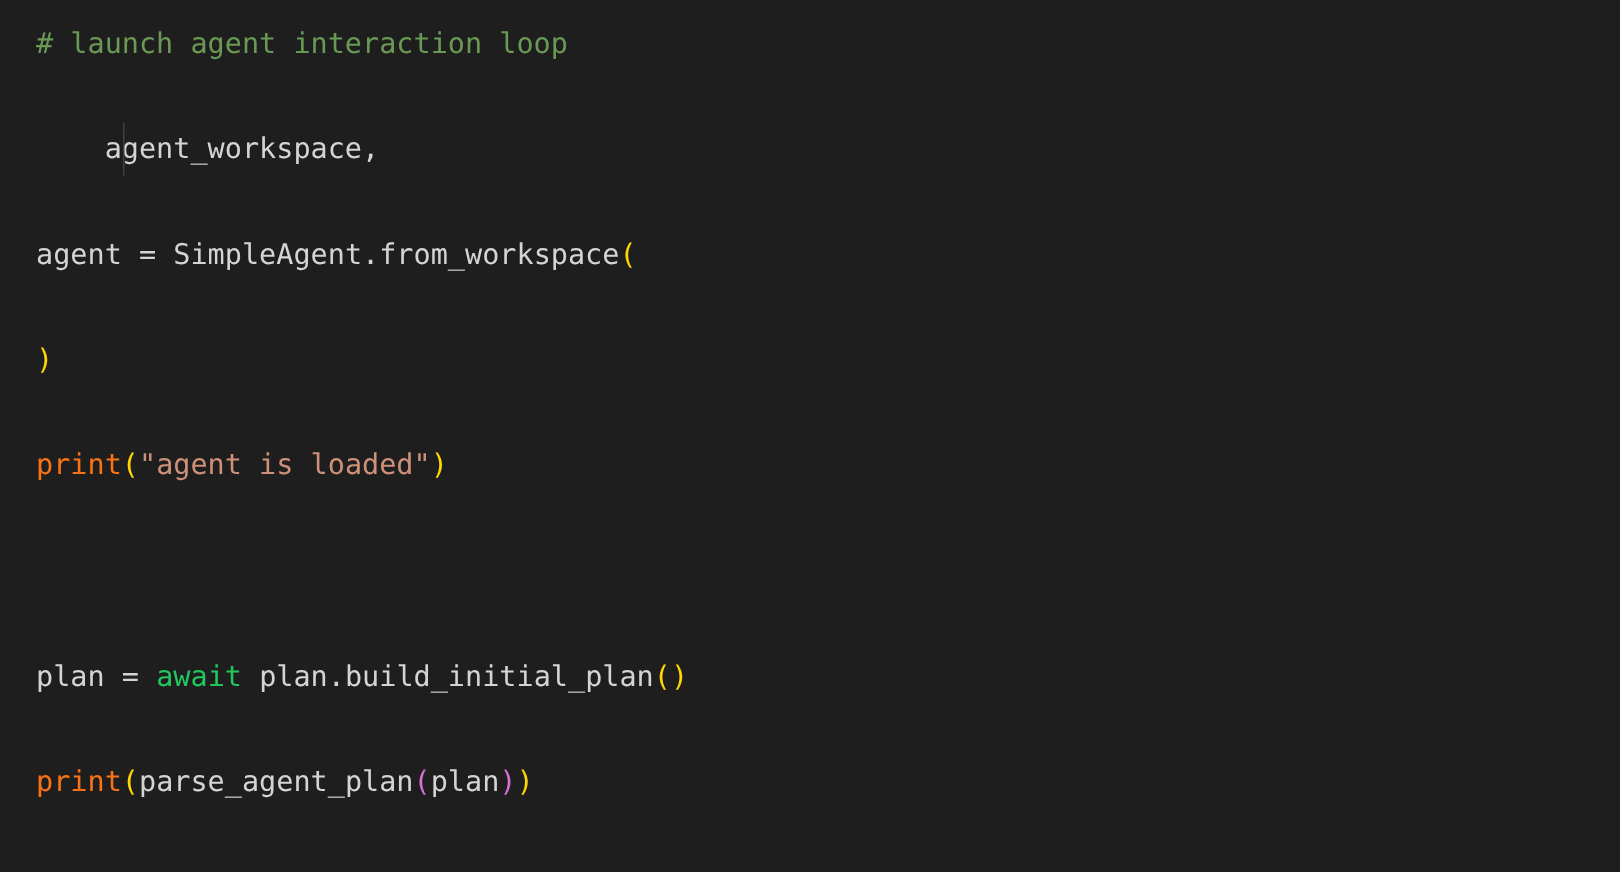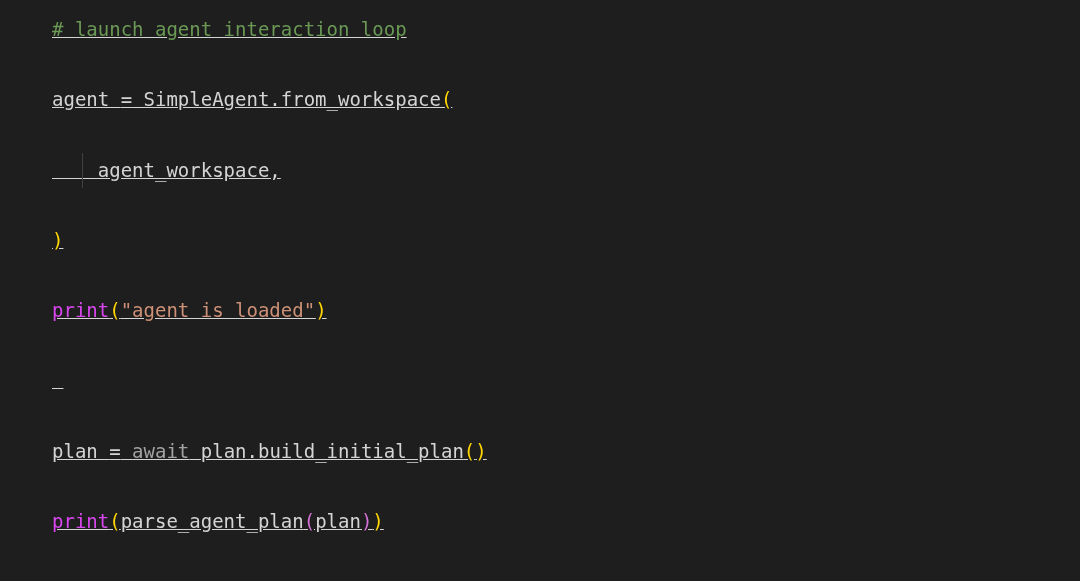--- a/index.html
+++ b/index.html
@@ -16,46 +16,45 @@
       position: relative;
     }
     pre.code {
       white-space: pre;
       margin: 0;
       padding: 0;
     }
     .line {
       display: block;
       position: relative;
-      padding-left: 52px;
+      padding-left: 24px;
       min-height: 1.85em;
-      text-decoration: underline;
     }
     .indent-guide1::before {
       content: "";
       position: absolute;
       left: 82px;
       top: 0;
       bottom: 0;
       border-left: 1px solid #404040;
     }
     .tk-default { color: #d4d4d4; }
     .tk-comment { color: #6a9955; }
     .tk-string  { color: #ce9178; }
-    .tk-keyword { color: #a3a3a3; }
-    .tk-func    { color: #d946ef; }
+    .tk-keyword { color: #22c55e; }
+    .tk-func    { color: #f97316; }
     .tk-punct   { color: #ffd602; }
     .tk-punctB  { color: #d570d6; }
   </style>
 </head>
 <body>
 
 <pre class="code"><span class="line"><span class="tk-comment"># launch agent interaction loop</span></span>
+<span class="line indent-guide1"><span class="tk-default">    agent_workspace,</span></span>
 <span class="line"><span class="tk-default">agent </span><span class="tk-default">=</span><span class="tk-default"> SimpleAgent.from_workspace</span><span class="tk-punct">(</span></span>
-<span class="line indent-guide1"><span class="tk-default">    agent_workspace,</span></span>
 <span class="line"><span class="tk-punct">)</span></span>
 <span class="line"><span class="tk-func">print</span><span class="tk-punct">(</span><span class="tk-string">"agent is loaded"</span><span class="tk-punct">)</span></span>
 <span class="line"><span> </span></span>
 <span class="line"><span class="tk-default">plan </span><span class="tk-default">=</span><span class="tk-default"> </span><span class="tk-keyword">await</span><span class="tk-default"> plan.build_initial_plan</span><span class="tk-punct">(</span><span class="tk-punct">)</span></span>
 <span class="line"><span class="tk-func">print</span><span class="tk-punct">(</span><span class="tk-default">parse_agent_plan</span><span class="tk-punctB">(</span><span class="tk-default">plan</span><span class="tk-punctB">)</span><span class="tk-punct">)</span></span>
 
 
 
 
 

